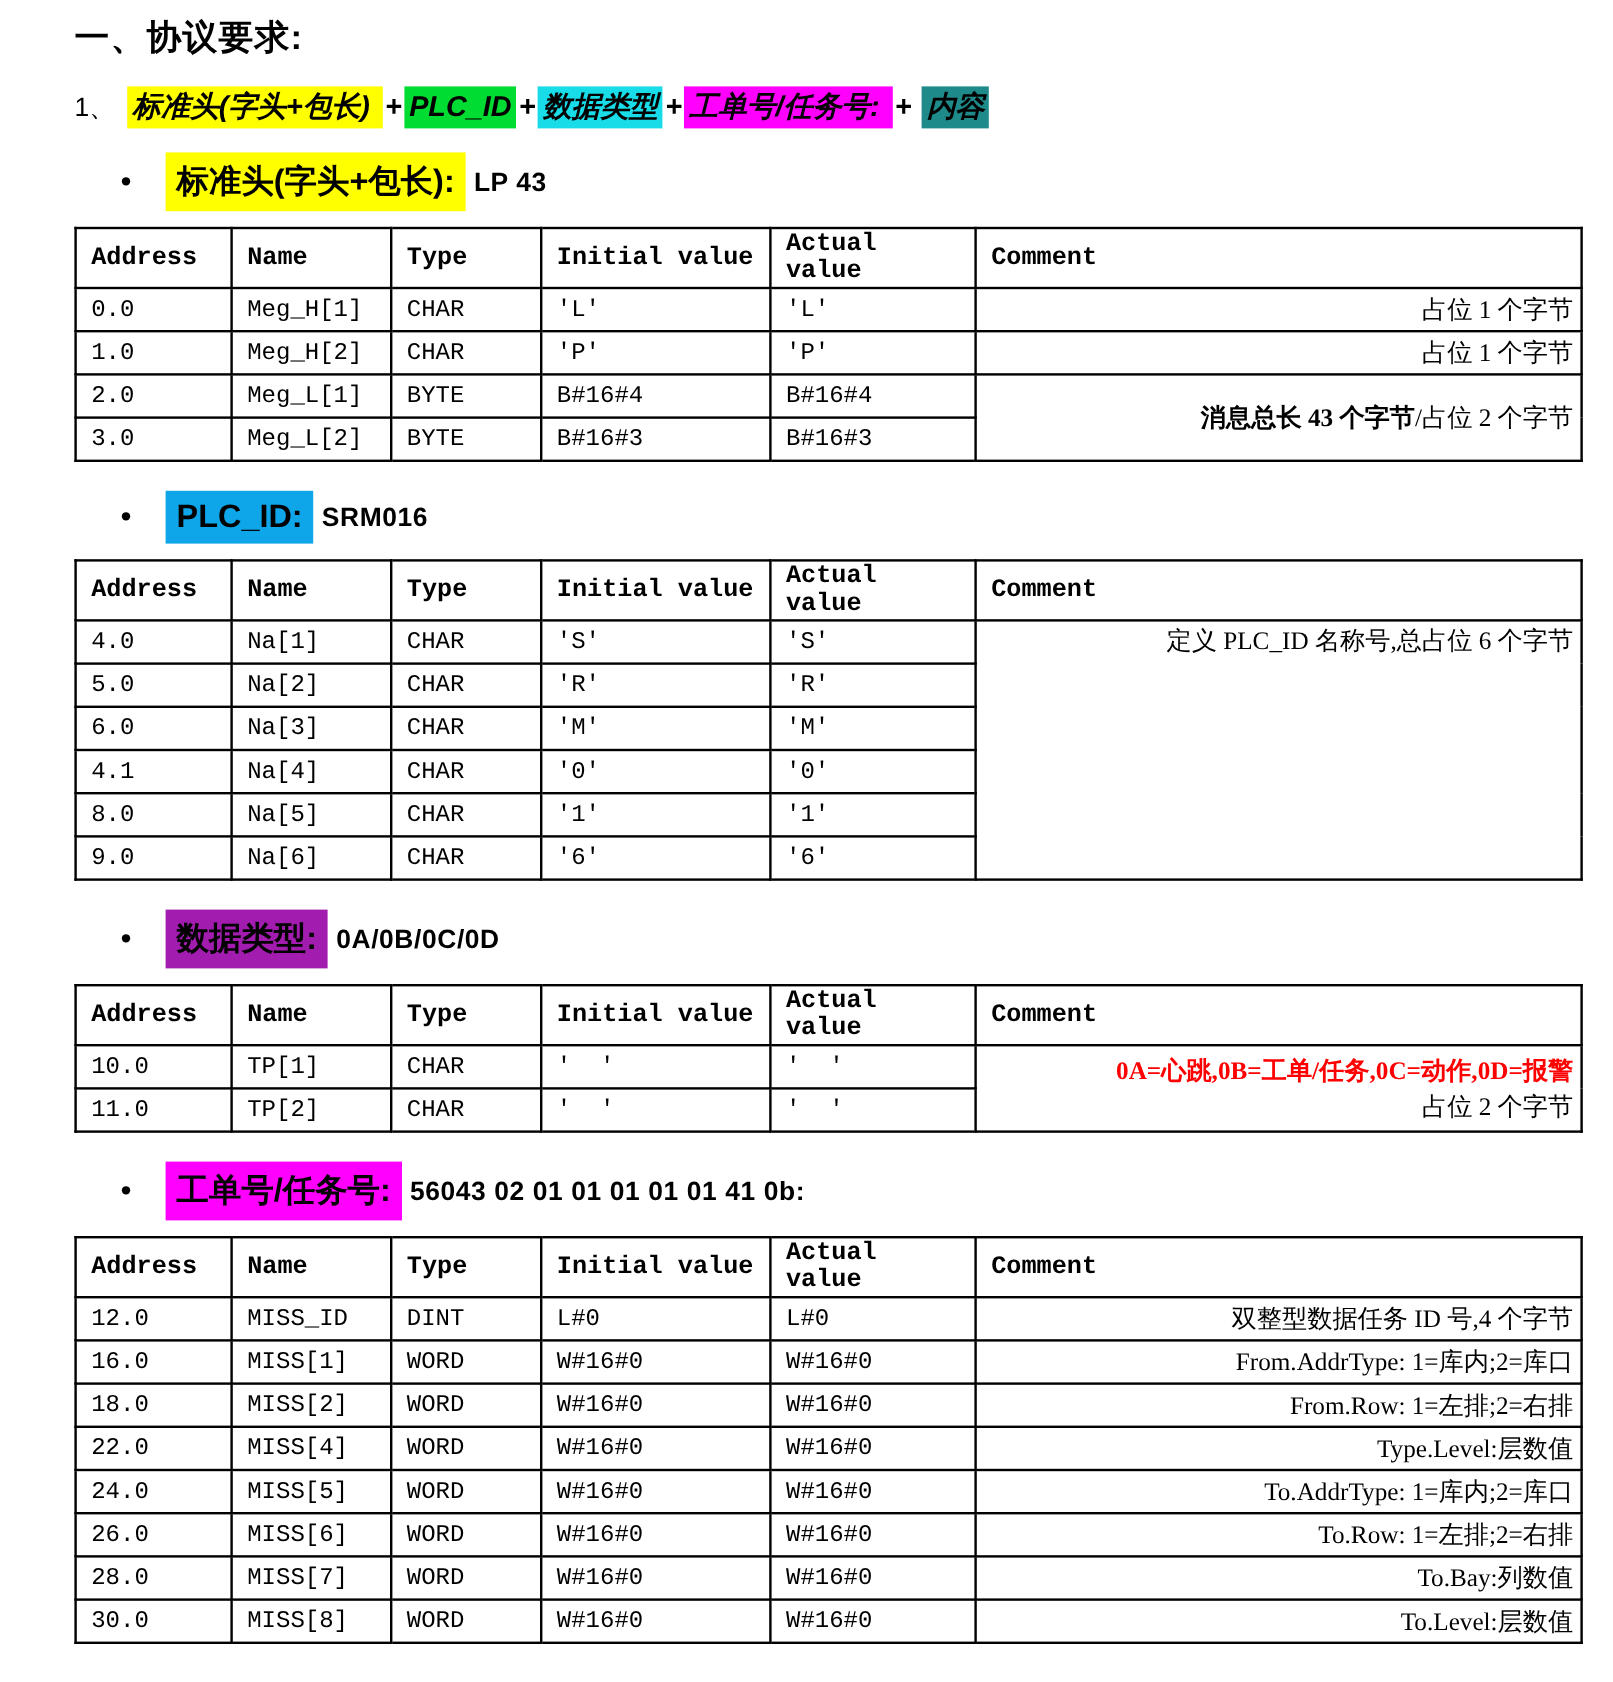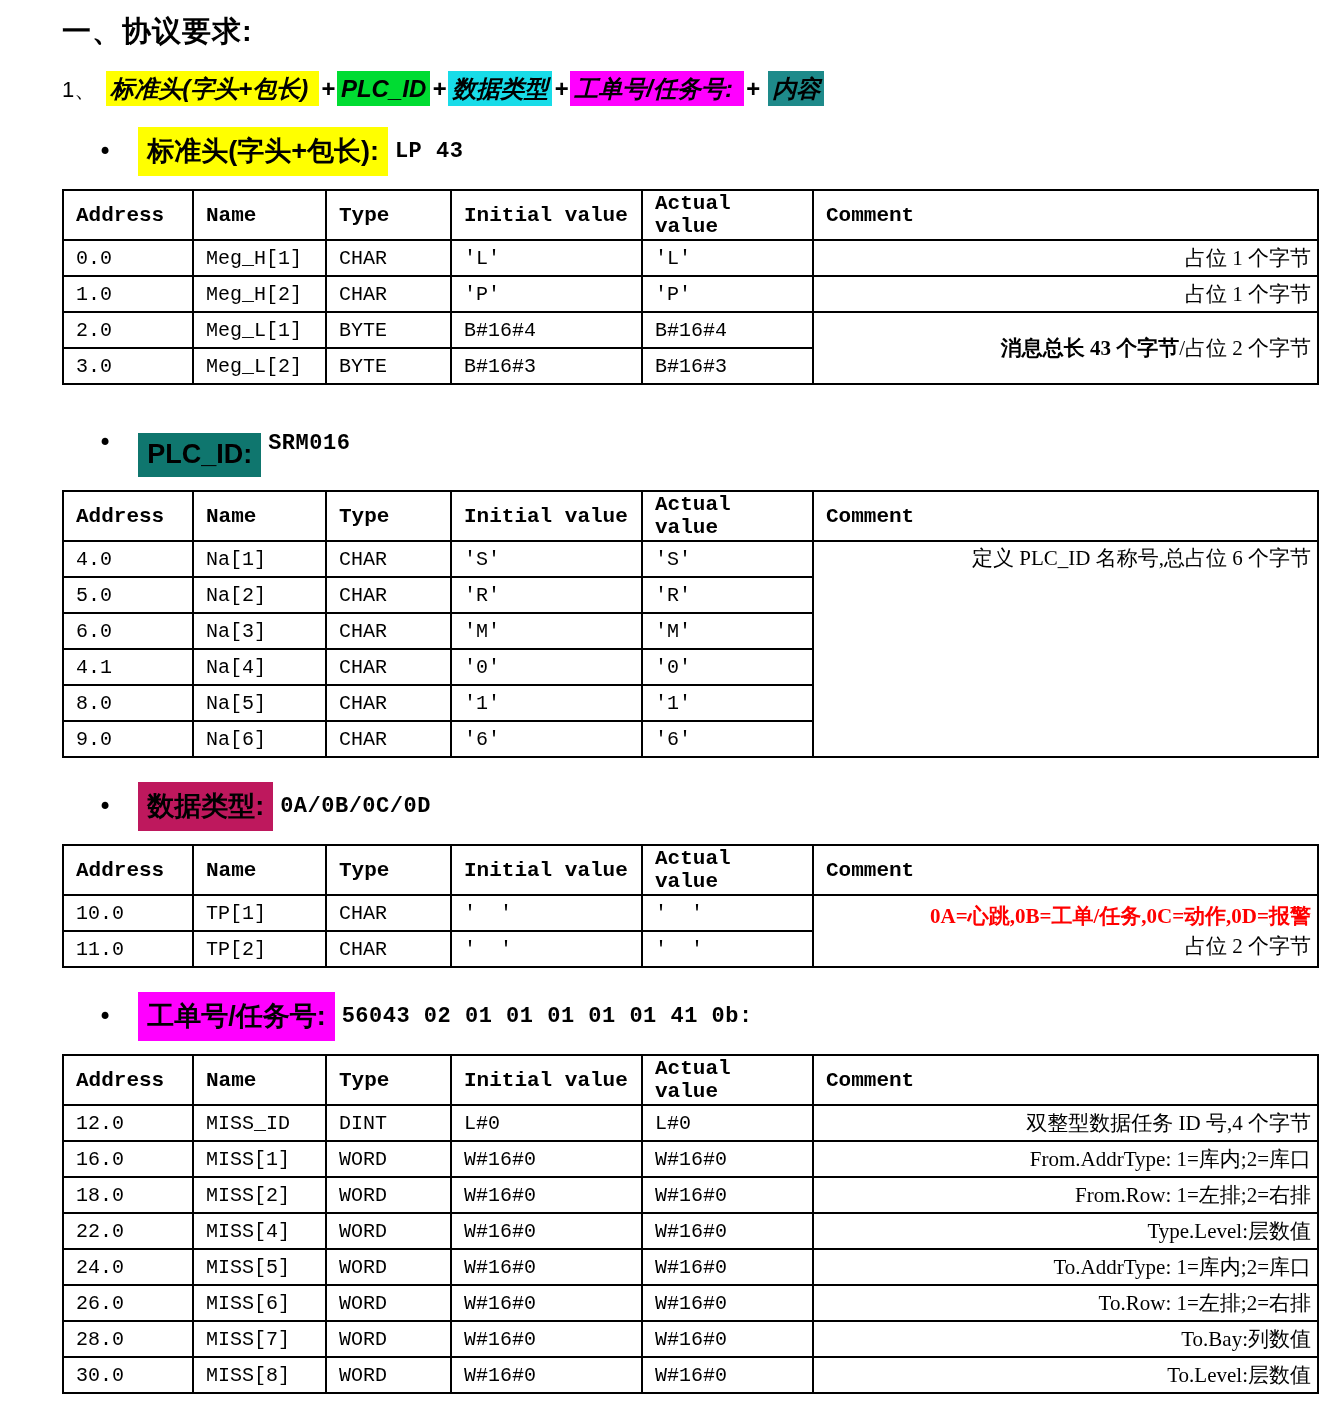--- a/index.html
+++ b/index.html
@@ -13,21 +13,21 @@
              font-size:24px; font-weight:bold; font-style:italic; white-space:nowrap; }
   .formula-num { font-style:normal; font-weight:normal; font-size:22px; margin-right:10px; }
   .seg { padding:3px 1px; }
   .seg.hl { padding:4px 4px; }
   .seg.plus { padding:3px 2px; }
 
   .section-heading { margin:22px 0 13px 36px; display:flex; align-items:center; }
   .bullet { font-size:24px; line-height:1; margin-right:26px; font-family:"DejaVu Sans", sans-serif; }
   .heading-label { font-family:"Liberation Sans", sans-serif; font-weight:bold; font-size:27px;
                    padding:6px 9px 7px 9px; white-space:nowrap; }
-  .heading-value { font-family:Liberation Mono, monospace; font-weight:bold; font-size:22px;
+  .heading-value { font-family:Liberation Sans, sans-serif; font-weight:bold; font-size:22px;
                    margin-left:7px; white-space:nowrap; letter-spacing:0.5px; }
 
   table.proto { border-collapse:collapse; width:1255px; table-layout:fixed; margin-bottom:24px; }
   table.proto th, table.proto td { border:2px solid #000; text-align:left;
                                    padding:1px 6px 1px 12px; overflow:hidden; }
   table.proto th { font-family:"Liberation Mono", monospace; font-weight:bold; font-size:21px; height:30px;border-radius:19px; }
   td.mono { font-family:"Liberation Mono", monospace; font-size:20px; height:32px; white-space:pre; }
   td.comment { font-family:"Liberation Serif", serif; font-size:21px; padding-left:11px; vertical-align:middle; }
   td.comment .b { font-weight:bold; }
   td.comment .red { color:#ff0000; font-weight:bold; }
@@ -108,21 +108,21 @@
               <td class="mono">B#16#3</td>
               <td class="mono">B#16#3</td>
             </tr>
           </tbody>
     </table>
   </section>
 
   <section class="section">
     <div class="section-heading">
       <span class="bullet">•</span>
-      <span class="heading-label" style="background-color: #0f766e; margin-top: 24px;">PLC_ID:</span>
+      <span class="heading-label" style="background-color: #0ea5e9;">PLC_ID:</span>
       <span class="heading-value">SRM016</span>
     </div>
     <table class="proto">
       <colgroup>
         <col style="width:130px">
             <col style="width:133px">
             <col style="width:125px">
         <col style="width:191px">
             <col style="width:171px">
             <col style="width:505px">
@@ -183,21 +183,21 @@
               <td class="mono">'6'</td>
               <td class="mono">'6'</td>
             </tr>
           </tbody>
     </table>
   </section>
 
   <section class="section">
     <div class="section-heading">
       <span class="bullet">•</span>
-      <span class="heading-label" style="background-color: #be185d;">数据类型:</span>
+      <span class="heading-label" style="background-color: #a21caf;">数据类型:</span>
       <span class="heading-value">0A/0B/0C/0D</span>
     </div>
     <table class="proto">
       <colgroup>
         <col style="width:130px">
             <col style="width:133px">
             <col style="width:125px">
         <col style="width:191px">
             <col style="width:171px">
             <col style="width:505px">

